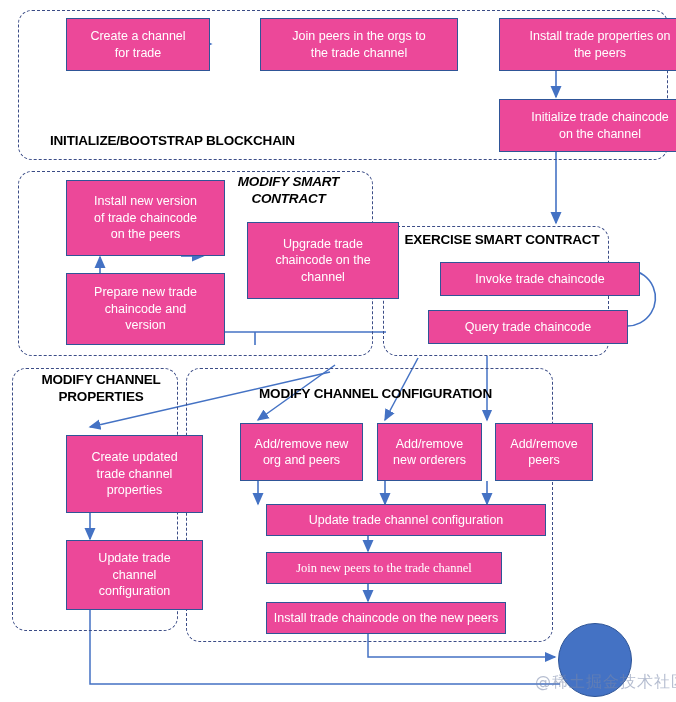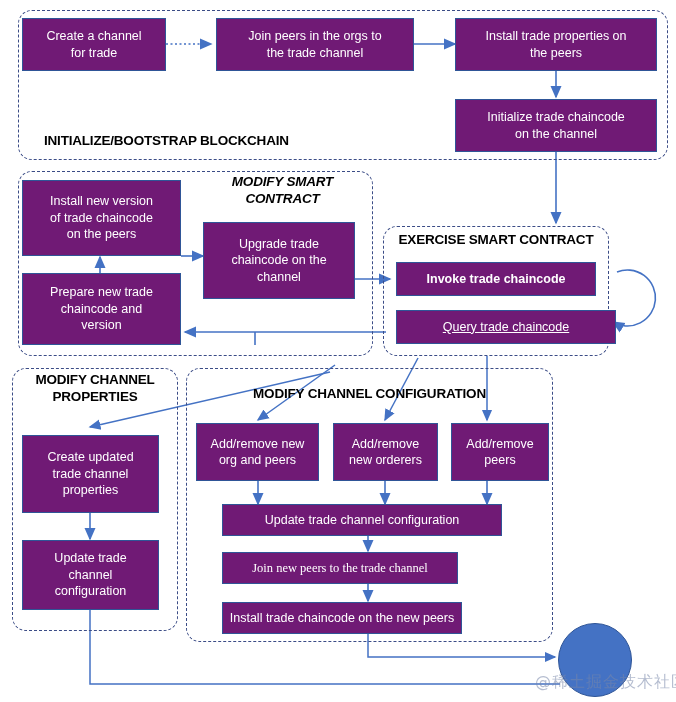--- a/index.html
+++ b/index.html
@@ -32,35 +32,37 @@
   }
   .group-title {
     position: absolute;
     font-weight: bold;
     color: #000000;
     font-size: 13.5px;
     letter-spacing: -0.2px;
     text-align: center;
     line-height: 1.25;
     white-space: pre-line;
+    margin-left: 6px;
   }
   .node {
     position: absolute;
-    background: #701a75;
+    background: #ec4899;
     border: 1px solid #2F5597;
     box-sizing: border-box;
     color: #ffffff;
     display: flex;
     align-items: center;
     justify-content: center;
     text-align: center;
     font-size: 12.5px;
     line-height: 1.32;
     padding: 2px 5px;
     white-space: pre-line;
+    margin-left: 44px;
   }
   .circle-node {
     position: absolute;
     background: #4472C4;
     border: 1px solid #2F5597;
     border-radius: 50%;
     box-sizing: border-box;
   }
   .watermark {
     position: absolute;
@@ -163,23 +165,23 @@
 on the peers</div>
 
   <div class="node" style="left:22px; top:273px; width:159px; height:72px;">Prepare new trade
 chaincode and
 version</div>
 
   <div class="node" style="left:203px; top:222px; width:152px; height:77px;">Upgrade trade
 chaincode on the
 channel</div>
 
-  <div class="node" style="left:396px; top:262px; width:200px; height:34px;font-weight:bold;">Invoke trade chaincode</div>
-
-  <div class="node" style="left:396px; top:310px; width:220px; height:34px;text-decoration:underline;">Query trade chaincode</div>
+  <div class="node" style="left:396px; top:262px; width:200px; height:34px;">Invoke trade chaincode</div>
+
+  <div class="node" style="left:384px; top:310px; width:200px; height:34px;">Query trade chaincode</div>
 
   <div class="node" style="left:22px; top:435px; width:137px; height:78px;">Create updated
 trade channel
 properties</div>
 
   <div class="node" style="left:22px; top:540px; width:137px; height:70px;">Update trade
 channel
 configuration</div>
 
   <div class="node" style="left:196px; top:423px; width:123px; height:58px;">Add/remove new

